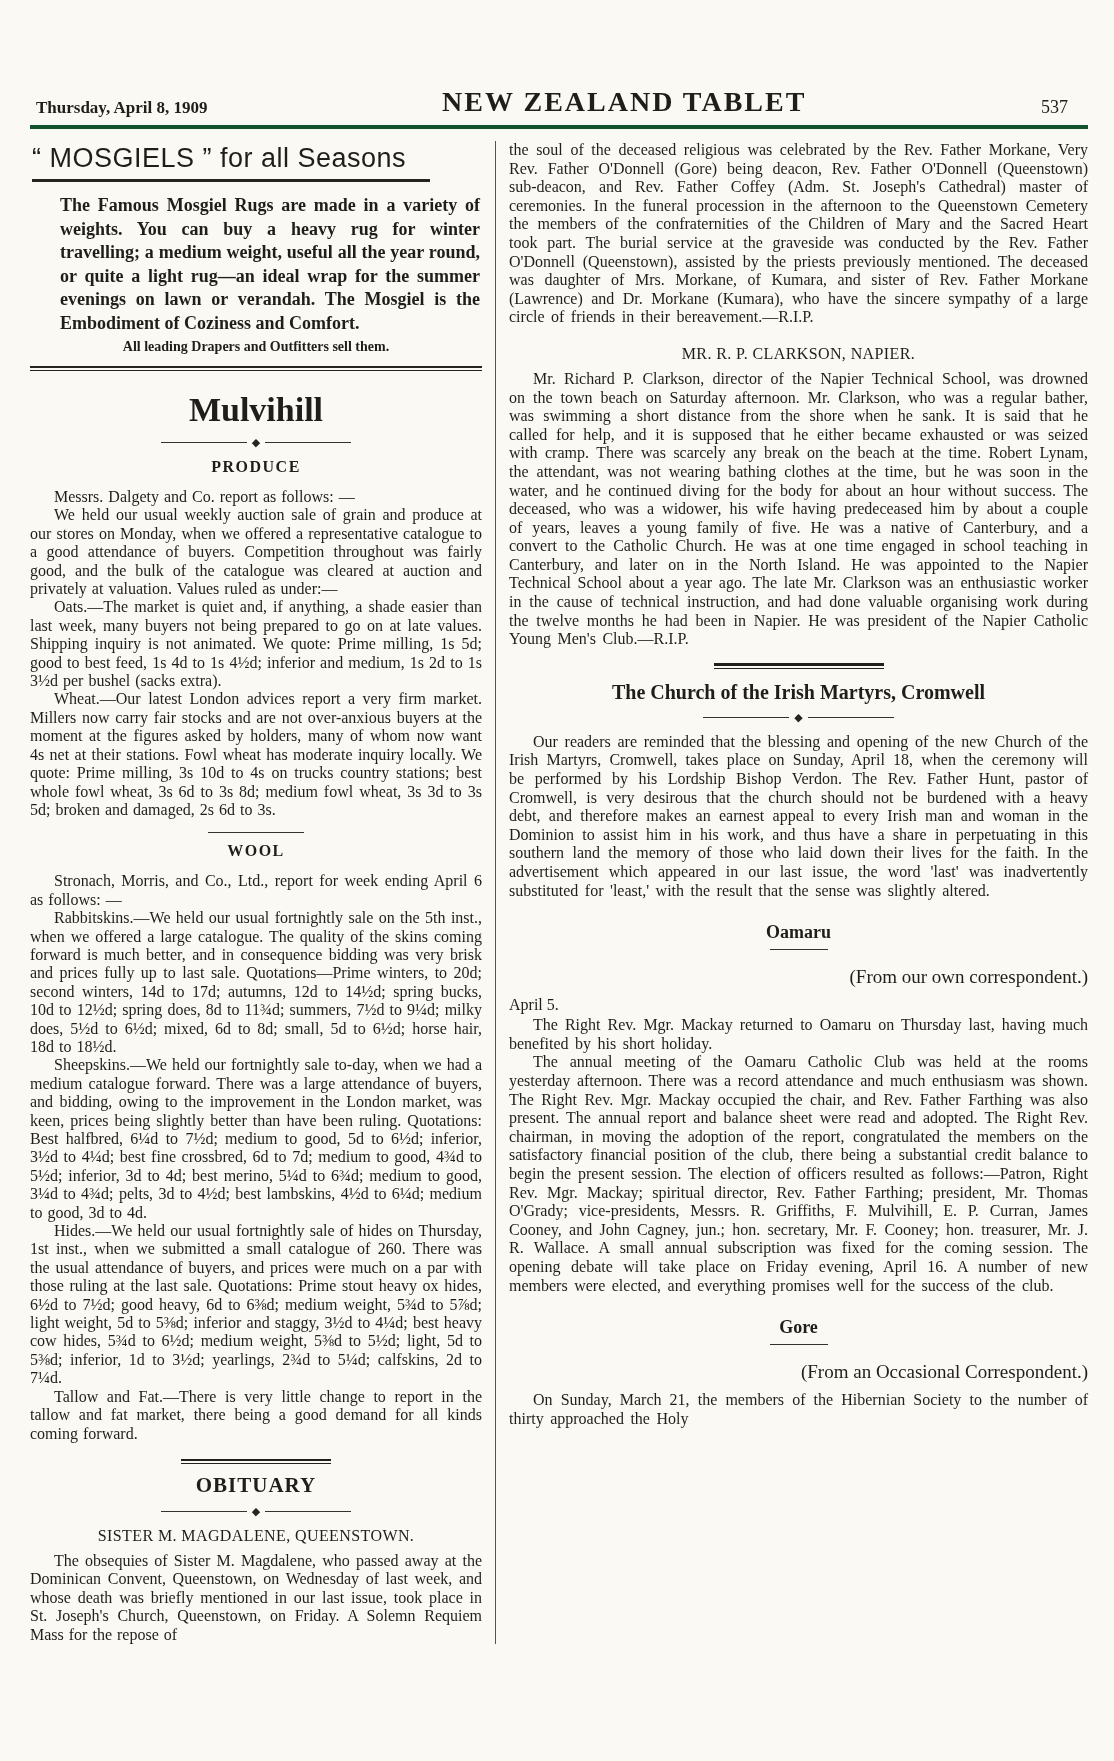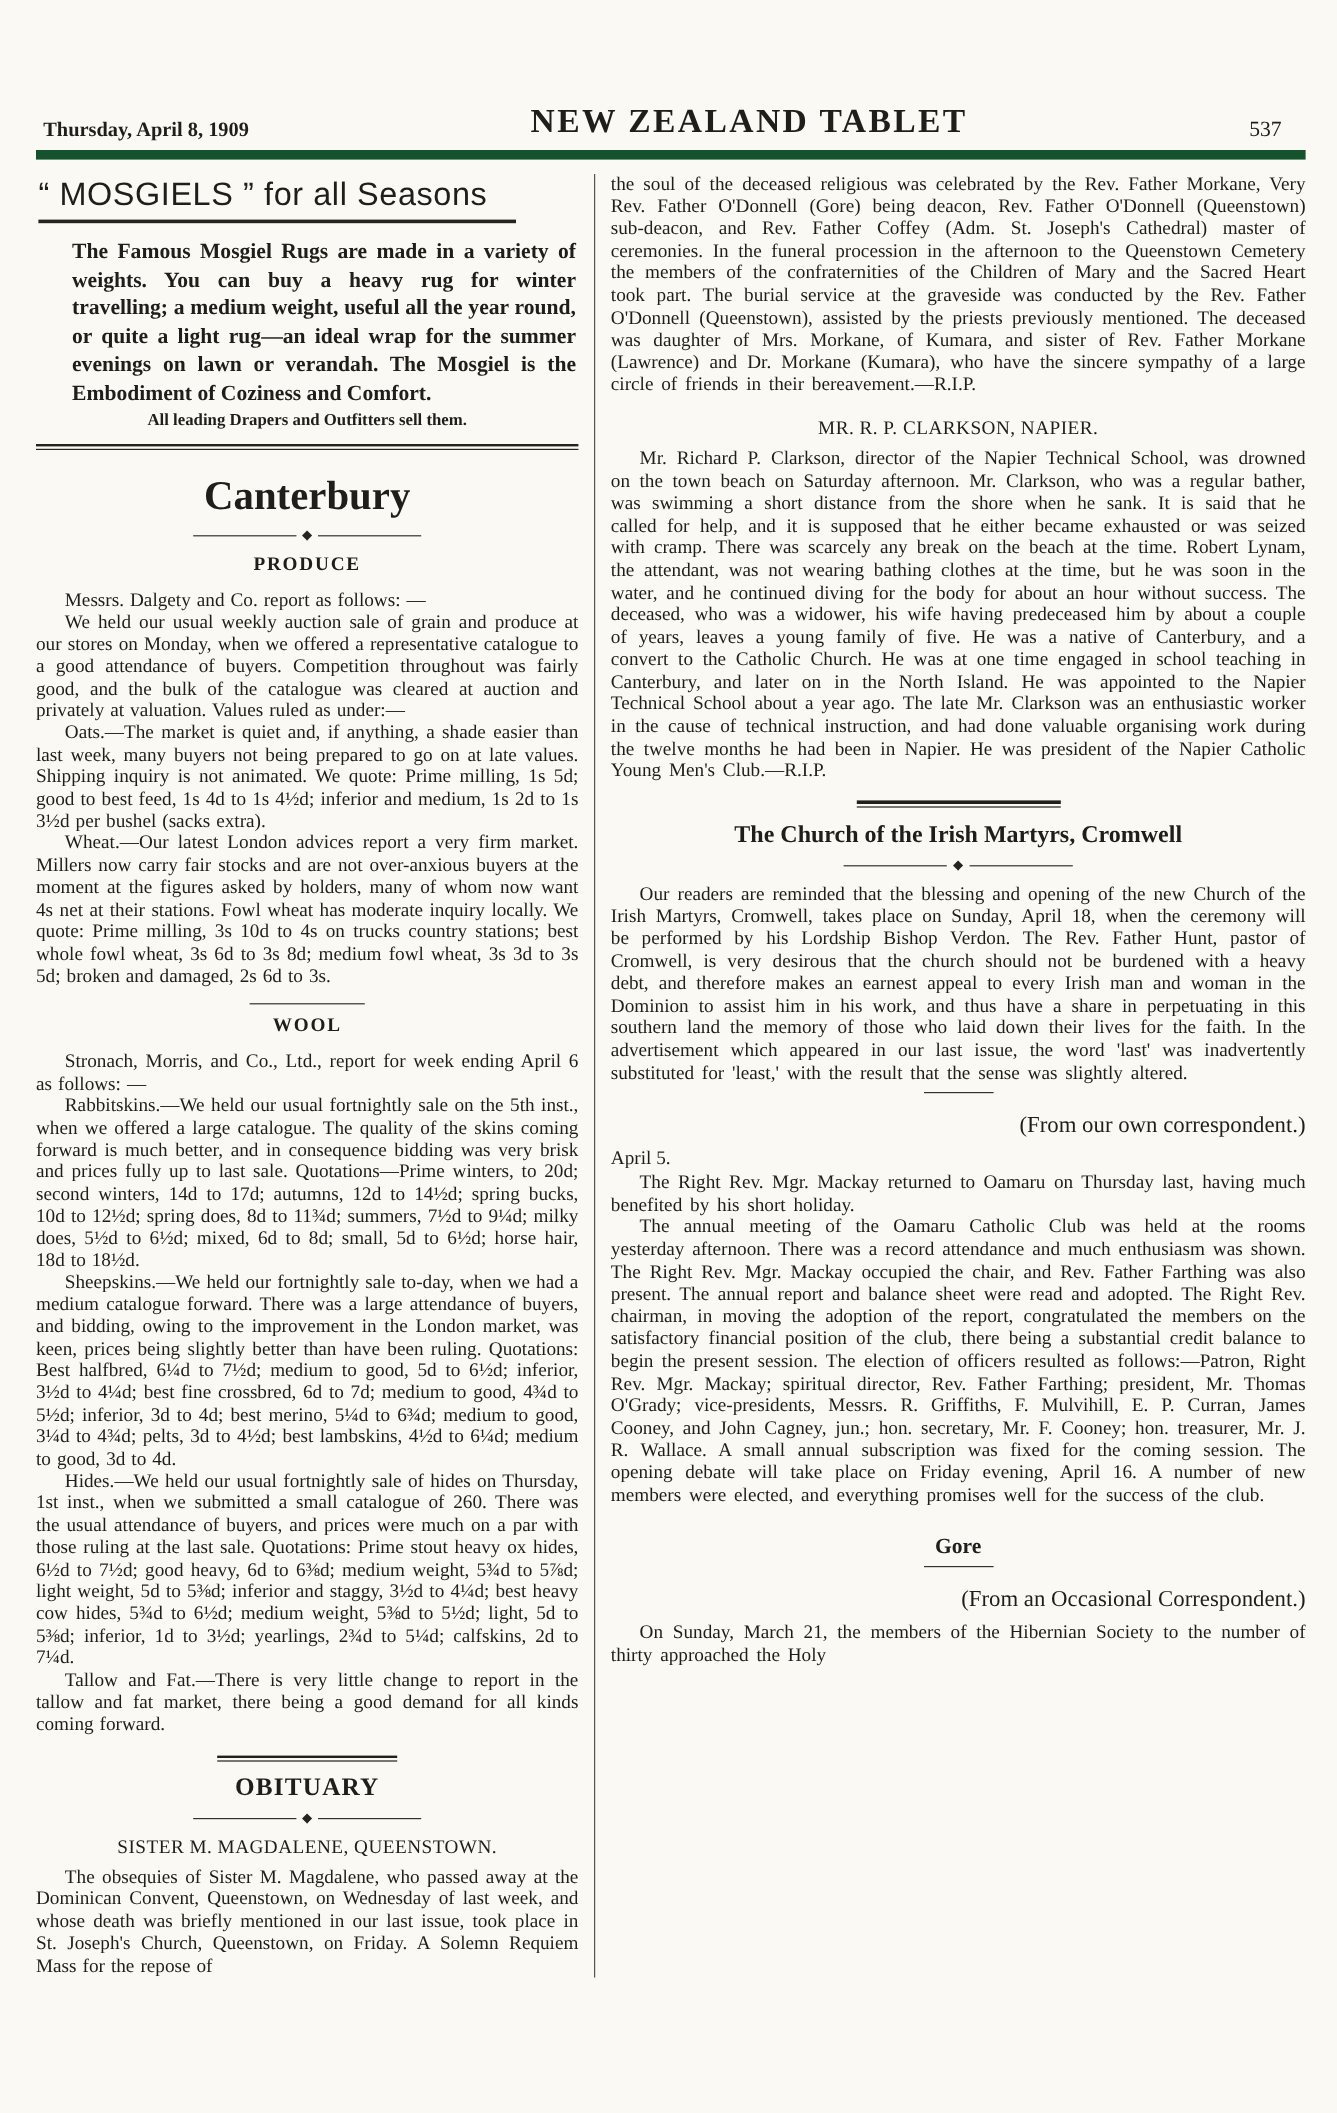--- a/index.html
+++ b/index.html
@@ -10,21 +10,21 @@
     background: #faf9f3;
     color: #201e1a;
     font-family: "Liberation Serif", "DejaVu Serif", serif;
   }
   .page { padding: 44px 26px 0 30px; }
 
   
   .header {
     display: flex; justify-content: space-between; align-items: flex-end;
     padding: 0 6px 7px 6px;
-    border-bottom: 8px solid #14532d;
+    border-bottom: 4px solid #14532d;
   }
   .header .date { font-size: 17px; font-weight: bold; }
   .header .masthead { font-size: 28px; font-weight: bold; letter-spacing: 2px; margin-top: 42px; }
   .header .pageno { font-size: 18px; padding-right: 14px; }
 
   
   .columns { display: flex; margin-top: 12px; }
   .col-left { flex: 0 0 452px; width: 452px; }
   .divider { flex: 0 0 1px; background: #57534a; margin: 0 13px; }
   .col-right { flex: 1; min-width: 0; }
@@ -85,21 +85,21 @@
     <div class="col-left">
 
       <div>
         <div class="ad-title">“ MOSGIELS ” for all Seasons</div>
         <div class="ad-underline"></div>
         <p class="ad-body">The Famous Mosgiel Rugs are made in a variety of weights. You can buy a heavy rug for winter travelling; a medium weight, useful all the year round, or quite a light rug—an ideal wrap for the summer evenings on lawn or verandah. The Mosgiel is the Embodiment of Coziness and Comfort.</p>
         <p class="ad-footer">All leading Drapers and Outfitters sell them.</p>
         <div class="ad-endrule"></div>
       </div>
 
-      <div class="h-commercial">Canterbury</div>
+      <div class="h-commercial">Mulvihill</div>
       <div class="sep-diamond">
         <span class="line"></span>
         <span class="gem">◆</span>
         <span class="line"></span>
       </div>
 
       <div class="h-small">PRODUCE</div>
       <p class="body">Messrs. Dalgety and Co. report as follows: —</p>
       <p class="body">We held our usual weekly auction sale of grain and produce at our stores on Monday, when we offered a representative catalogue to a good attendance of buyers. Competition throughout was fairly good, and the bulk of the catalogue was cleared at auction and privately at valuation. Values ruled as under:—</p>
       <p class="body">Oats.—The market is quiet and, if anything, a shade easier than last week, many buyers not being prepared to go on at late values. Shipping inquiry is not animated. We quote: Prime milling, 1s 5d; good to best feed, 1s 4d to 1s 4½d; inferior and medium, 1s 2d to 1s 3½d per bushel (sacks extra).</p>
@@ -136,20 +136,21 @@
 
       <div class="sep-heavy wide"></div>
       <div class="h-article">The Church of the Irish Martyrs, Cromwell</div>
       <div class="sep-diamond">
         <span class="line"></span>
         <span class="gem">◆</span>
         <span class="line"></span>
       </div>
       <p class="body">Our readers are reminded that the blessing and opening of the new Church of the Irish Martyrs, Cromwell, takes place on Sunday, April 18, when the ceremony will be performed by his Lordship Bishop Verdon. The Rev. Father Hunt, pastor of Cromwell, is very desirous that the church should not be burdened with a heavy debt, and therefore makes an earnest appeal to every Irish man and woman in the Dominion to assist him in his work, and thus have a share in perpetuating in this southern land the memory of those who laid down their lives for the faith. In the advertisement which appeared in our last issue, the word 'last' was inadvertently substituted for 'least,' with the result that the sense was slightly altered.</p>
 
+      <div class="h-town">Oamaru</div>
       <div class="town-rule"></div>
       <div class="byline">(From our own correspondent.)</div>
       <div class="dateline">April 5.</div>
       <p class="body">The Right Rev. Mgr. Mackay returned to Oamaru on Thursday last, having much benefited by his short holiday.</p>
       <p class="body">The annual meeting of the Oamaru Catholic Club was held at the rooms yesterday afternoon. There was a record attendance and much enthusiasm was shown. The Right Rev. Mgr. Mackay occupied the chair, and Rev. Father Farthing was also present. The annual report and balance sheet were read and adopted. The Right Rev. chairman, in moving the adoption of the report, congratulated the members on the satisfactory financial position of the club, there being a substantial credit balance to begin the present session. The election of officers resulted as follows:—Patron, Right Rev. Mgr. Mackay; spiritual director, Rev. Father Farthing; president, Mr. Thomas O'Grady; vice-presidents, Messrs. R. Griffiths, F. Mulvihill, E. P. Curran, James Cooney, and John Cagney, jun.; hon. secretary, Mr. F. Cooney; hon. treasurer, Mr. J. R. Wallace. A small annual subscription was fixed for the coming session. The opening debate will take place on Friday evening, April 16. A number of new members were elected, and everything promises well for the success of the club.</p>
 
       <div class="h-town">Gore</div>
       <div class="town-rule"></div>
       <div class="byline">(From an Occasional Correspondent.)</div>
       <p class="body">On Sunday, March 21, the members of the Hibernian Society to the number of thirty approached the Holy</p>

